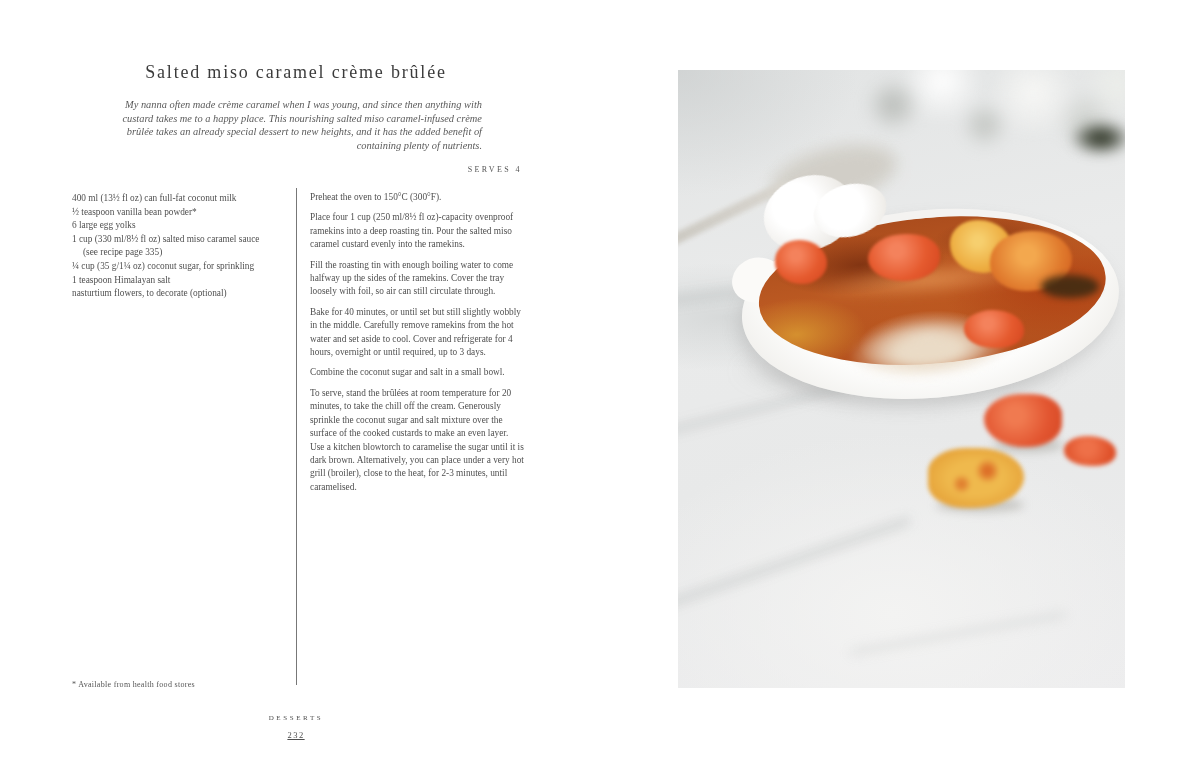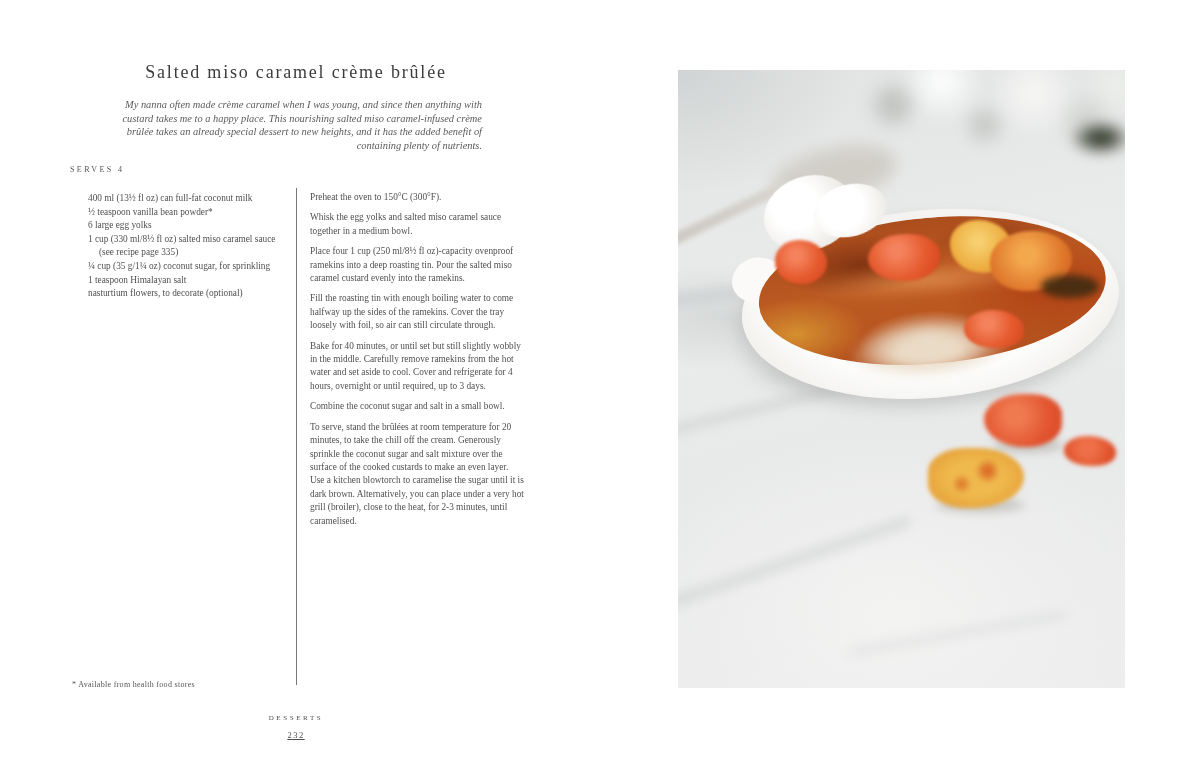--- a/index.html
+++ b/index.html
@@ -4,25 +4,25 @@
 <style>
   * { margin:0; padding:0; box-sizing:border-box; }
   html,body { width:1200px; height:761px; background:#ffffff; overflow:hidden; }
   body { position:relative; font-family:"Liberation Serif","DejaVu Serif",serif; color:#4f4f4f; }
 
   
   .title { position:absolute; left:70px; top:62px; width:452px; text-align:center;
            font-size:18px; letter-spacing:1.8px; color:#3b3b3b; font-weight:400; }
   .intro { position:absolute; left:110px; top:98px; width:372px; text-align:right;
            font-style:italic; font-size:10.4px; line-height:13.6px; color:#5a5a5a; }
-  .serves { position:absolute; left:70px; top:165px; width:452px; text-align:left;
+  .serves { position:absolute; left:70px; top:165px; width:452px; text-align:right;
             font-size:8px; letter-spacing:2.4px; color:#555; }
 
   .ingredients { position:absolute; left:72px; top:192px; width:218px;
-                 font-size:9.3px; line-height:13.6px; color:#4f4f4f;margin-left:16px; }
+                 font-size:9.3px; line-height:13.6px; color:#4f4f4f; }
   .ingredients .cont { padding-left:11px; }
 
   .col-divider { position:absolute; left:296px; top:188px; width:1px; height:497px; background:#777; }
 
   .method { position:absolute; left:310px; top:191px; width:215px;
             font-size:9.3px; line-height:13.4px; color:#4f4f4f; }
   .method p { margin-bottom:7px; }
 
   .footnote { position:absolute; left:72px; top:680px; font-size:8px; color:#555; letter-spacing:.3px; }
   .pagenum  { position:absolute; left:70px; top:730px; width:452px; text-align:center;
@@ -132,21 +132,20 @@
   <div class="cont">(see recipe page 335)</div>
   <div>¼ cup (35 g/1¼ oz) coconut sugar, for sprinkling</div>
   <div>1 teaspoon Himalayan salt</div>
   <div>nasturtium flowers, to decorate (optional)</div>
 </div>
 
 <div class="col-divider"></div>
 
 <div class="method">
   <p>Preheat the oven to 150°C (300°F).</p>
-  <p>Whisk the egg yolks and salted miso caramel sauce together in a medium bowl.</p>
   <p>Place four 1 cup (250 ml/8½ fl oz)-capacity ovenproof ramekins into a deep roasting tin. Pour the salted miso caramel custard evenly into the ramekins.</p>
   <p>Fill the roasting tin with enough boiling water to come halfway up the sides of the ramekins. Cover the tray loosely with foil, so air can still circulate through.</p>
   <p>Bake for 40 minutes, or until set but still slightly wobbly in the middle. Carefully remove ramekins from the hot water and set aside to cool. Cover and refrigerate for 4 hours, overnight or until required, up to 3 days.</p>
   <p>Combine the coconut sugar and salt in a small bowl.</p>
   <p>To serve, stand the brûlées at room temperature for 20 minutes, to take the chill off the cream. Generously sprinkle the coconut sugar and salt mixture over the surface of the cooked custards to make an even layer. Use a kitchen blowtorch to caramelise the sugar until it is dark brown. Alternatively, you can place under a very hot grill (broiler), close to the heat, for 2-3 minutes, until caramelised.</p>
 </div>
 
 <div class="footnote">* Available from health food stores</div>
 <div class="pagenum">232</div>
 <div class="section">DESSERTS</div>

